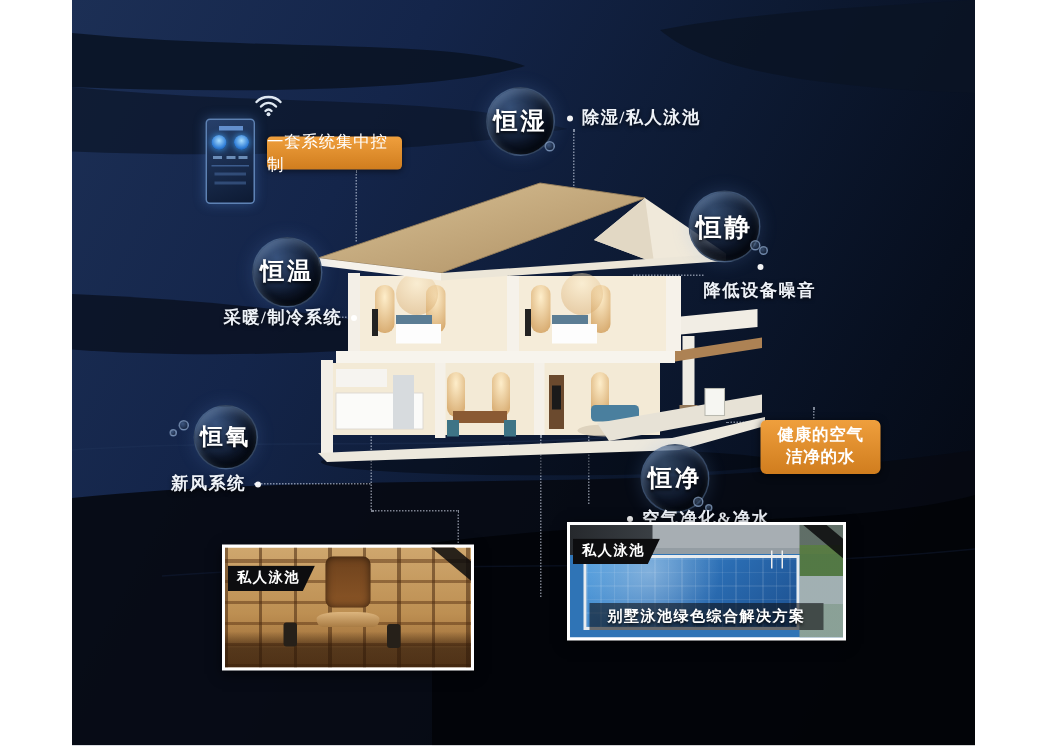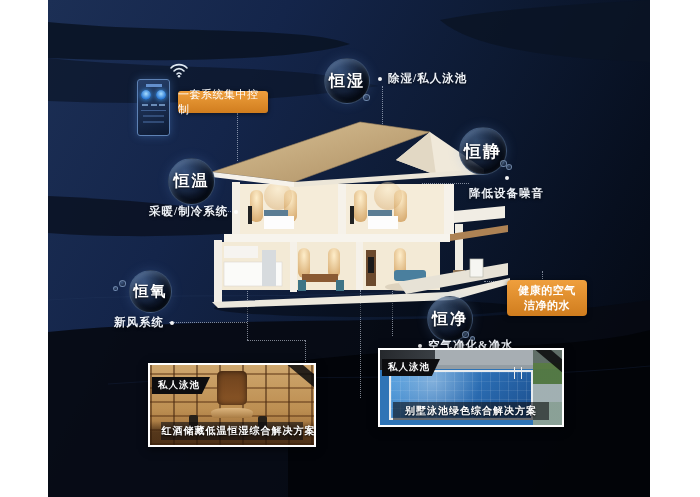--- a/index.html
+++ b/index.html
@@ -260,21 +260,20 @@
 
     <div class="photo p-wine">
       <div class="ph">
         <div class="wine-bg"></div>
         <div class="wine-arch"></div>
         <div class="wine-table"></div>
         <div class="wine-stool" style="left:24%;top:62%;"></div>
         <div class="wine-stool" style="left:66%;top:64%;"></div>
         <div class="ph-ribbon"></div>
         <div class="ph-tag">私人泳池</div>
-        <div class="ph-cap">红酒储藏低温恒湿综合解决方案</div>
       </div>
     </div>
 
     <div class="photo p-pool">
       <div class="ph">
         <div class="pool-bg"></div>
         <div class="pool-bld"></div>
         <div class="pool-green"></div>
         <div class="pool-water"></div>
         <div class="pool-ladder"></div>

